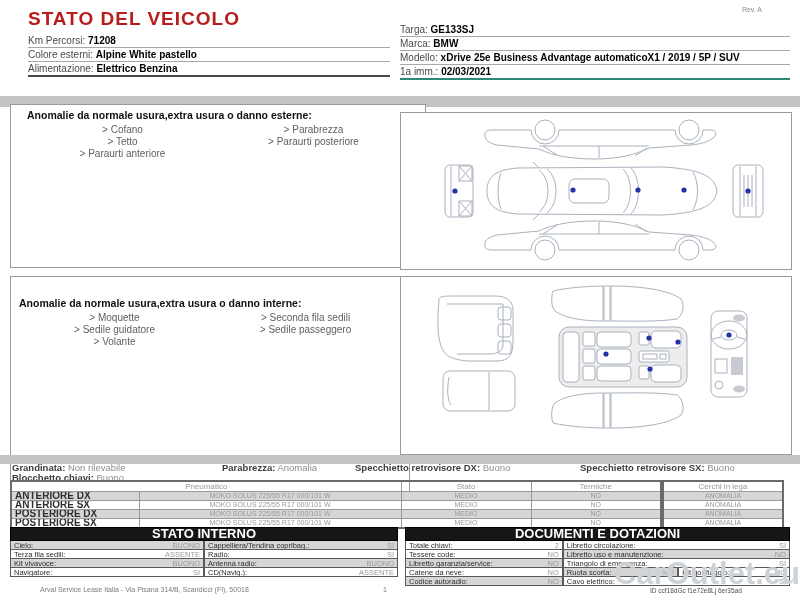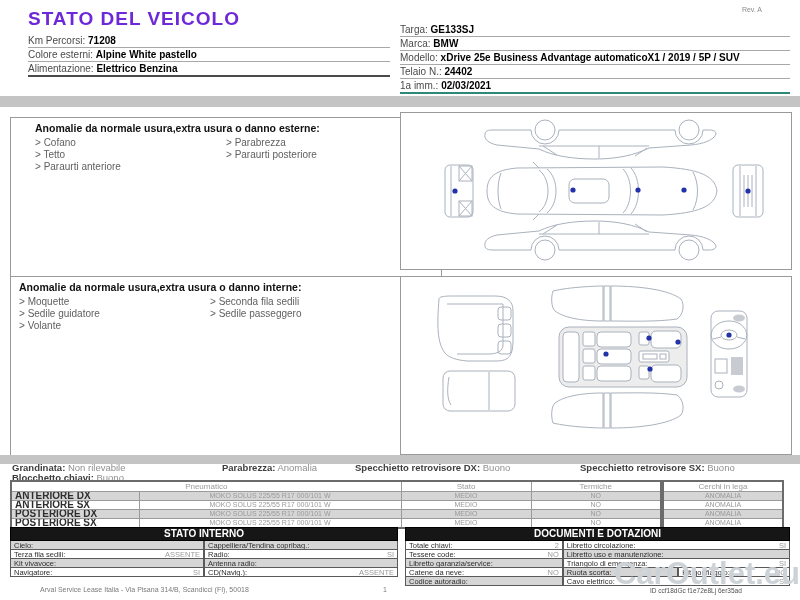--- a/index.html
+++ b/index.html
@@ -1,41 +1,41 @@
 <!DOCTYPE html>
 <html><head>
 <meta charset="utf-8">
 <style>
   html,body{margin:0;padding:0;background:#fff;}
   .page{position:relative;width:800px;height:600px;background:#fff;overflow:hidden;
         font-family:"Liberation Sans", sans-serif;color:#222;}
   
   .title{position:absolute;left:28px;top:8px;font-size:19px;font-weight:bold;
-         color:#6d28d9;letter-spacing:1px;}
+         color:#b91c1c;letter-spacing:1px;}
   .rev{position:absolute;right:38px;top:6px;font-size:7px;color:#8a8a8a;}
   .info-block{position:absolute;font-size:10px;}
   .info-left{left:28px;top:34px;width:362px;}
   .info-right{left:400px;top:23px;width:390px;}
   .info-row{padding:1px 0;border-bottom:1px solid #a8a8a8;line-height:11px;}
   .info-left .info-row:last-child{border-bottom:2px solid #4a4a4a;}
   .info-right .info-row:last-child{border-bottom:2px solid #2e8878;}
   .info-row .lbl{color:#4a4a4a;}
   .info-row .val{color:#000;font-weight:bold;}
   
   .gray-bar{position:absolute;left:0;width:800px;background:#c4c4c4;}
   .bar1{top:96px;height:11px;}
   .bar2{top:455px;height:9px;}
   
   .box{position:absolute;border:1px solid #9a9a9a;background:#fff;}
-  .anom-text1{left:10px;top:117px;width:382px;height:154px;padding:4px 24px;box-sizing:content-box;}
+  .anom-text1{left:10px;top:104px;width:382px;height:154px;padding:4px 16px;box-sizing:content-box;}
   .anom-diag1{left:400px;top:112px;width:390px;height:156px;}
-  .anom-text2{left:10px;top:276px;width:382px;height:175px;padding:4px 8px;}
+  .anom-text2{left:10px;top:276px;width:382px;height:175px;padding:20px 8px;}
   .anom-diag2{left:400px;top:276px;width:390px;height:177px;}
   .anom-header{font-size:10.5px;font-weight:bold;color:#111;margin-bottom:3px;}
-  .anom-cols{display:flex;}
+  .anom-cols{display:flex;text-align:center;}
   .anom-col{width:50%;}
   .ai{font-size:10px;color:#5f5f5f;line-height:12px;}
   .ai::before{content:"> ";}
   .diag-svg{display:block;}
   .dstroke{fill:none;stroke:#a9b2bd;stroke-width:1;}
   .dfill{fill:#ededed;stroke:#a9b2bd;stroke-width:1;}
   .dmark{fill:#2233aa;stroke:none;}
   .dgrey{fill:#9aa3ad;opacity:.55;stroke:none;}
   
   .cond{position:absolute;left:10px;top:462px;width:780px;height:20px;font-size:9.5px;}
@@ -48,28 +48,28 @@
   table.main{width:650px;}
   table.cerchi{width:122px;}
   .tt th{font-size:8px;font-weight:normal;color:#9a9a9a;border:1px solid #9a9a9a;
          padding:0 2px;height:9px;line-height:9px;text-align:center;}
   .tt td{border:1px solid #9a9a9a;height:8px;line-height:8px;padding:0 3px;overflow:hidden;white-space:nowrap;}
   .tt tr.shade td{background:#d6d6d6;}
   .tt td.pos{font-size:10px;font-weight:bold;color:#2e2e2e;}
   .tt td.val{font-size:7px;color:#9a9a9a;text-align:center;}
   
   .btable{position:absolute;font-size:7.5px;}
-  .btable .bt-head{background:#161616;color:#fff;font-weight:bold;font-size:10px;
+  .btable .bt-head{background:#161616;color:#fff;font-weight:bold;font-size:13px;
                    text-align:center;line-height:12px;height:12px;border:1px solid #000;}
   .bt-row{display:flex;}
   .pair{display:flex;justify-content:space-between;border:1px solid #5a5a5a;border-top:none;
         padding:0 3px;line-height:9px;height:9px;box-sizing:border-box;overflow:hidden;white-space:nowrap;}
   .pair .lbl{color:#2e2e2e;}
   .pair .val{color:#9a9a9a;}
-  .pair.shade{background:#d6d6d6;flex-direction:column;}
+  .pair.shade{background:#d6d6d6;}
   .stato-interno{left:10px;top:527px;width:388px;}
   .stato-interno .pair{width:50%;}
   .documenti{left:405px;top:527px;width:385px;border-radius:9px;}
   .documenti .pw-l{width:41%;}
   .documenti .pw-r{width:59%;}
   .documenti .pw-m{width:30%;gap:40px;}
   .documenti .pw-s{width:29%;}
   
   .footer-company{position:absolute;left:40px;top:586px;font-size:7px;color:#7a7a7a;}
   .footer-page{position:absolute;left:383px;top:586px;font-size:7px;color:#7a7a7a;}
@@ -105,24 +105,20 @@
       <span class="lbl">Targa:</span>
       <span class="val">GE133SJ</span>
     </div>
     <div class="info-row">
       <span class="lbl">Marca:</span>
       <span class="val">BMW</span>
     </div>
     <div class="info-row">
       <span class="lbl">Modello:</span>
       <span class="val">xDrive 25e Business Advantage automaticoX1 / 2019 / 5P / SUV</span>
-    </div>
-    <div class="info-row">
-      <span class="lbl">Telaio N.:</span>
-      <span class="val">24402</span>
     </div>
     <div class="info-row">
       <span class="lbl">1a imm.:</span>
       <span class="val">02/03/2021</span>
     </div>
   </div>
 
   <div class="gray-bar bar1"></div>
 
   <div class="box anom-text1">

